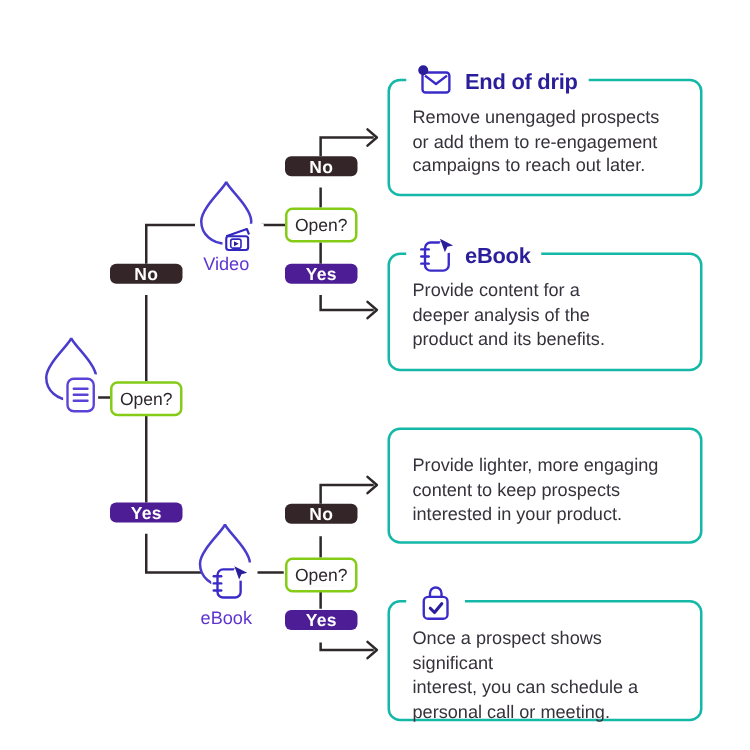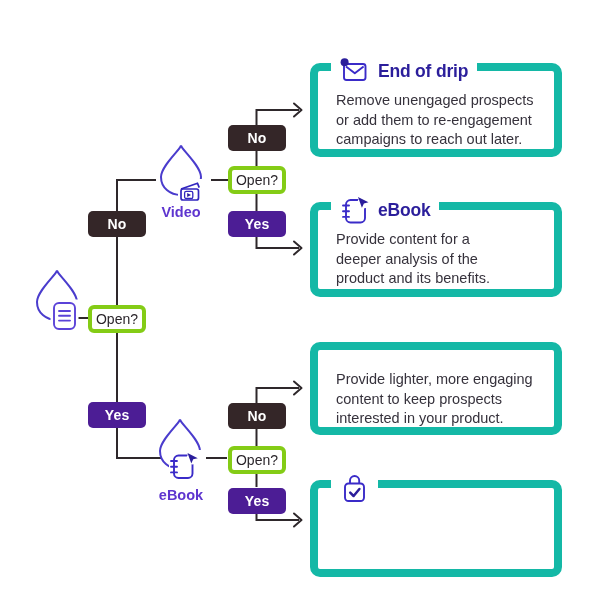--- a/index.html
+++ b/index.html
@@ -5,41 +5,41 @@
   html,body{margin:0;padding:0;background:#fff;}
   .stage{
     position:relative;width:600px;height:600px;background:#ffffff;
     font-family:"Liberation Sans",sans-serif;overflow:hidden;
   }
   svg{display:block;}
   .lines{position:absolute;left:0;top:0;z-index:1;}
   .flow-icon{position:absolute;z-index:3;}
   
   .tag{
-    position:absolute;z-index:4;width:58px;height:26px;border-radius:5px;
+    position:absolute;z-index:4;width:58px;height:16px;border-radius:5px;
     display:flex;align-items:center;justify-content:center;
     color:#ffffff;font-size:14px;font-weight:700;letter-spacing:.2px;
   }
   .tag-no{background:#342628;}
   .tag-yes{background:#4c1d95;}
   .decision{
     position:absolute;z-index:4;width:58px;height:28px;box-sizing:border-box;
-    background:#ffffff;border:4px solid #84cc16;border-radius:6px;
+    background:#ffffff;border:2px solid #84cc16;border-radius:6px;
     display:flex;align-items:center;justify-content:center;
     color:#2b262b;font-size:14px;font-weight:500;
   }
   .flow-label{
     position:absolute;z-index:4;color:#5e35cf;font-size:14.5px;
-    font-weight:700;line-height:1.28;
+    font-weight:400;line-height:1.28;
   }
   .flow-label.center{text-align:center;}
   
   .card{
     position:absolute;left:310px;width:252px;box-sizing:border-box;z-index:2;
-    border:8px solid #14b8a6;border-radius:10px;background:#fff;
+    border:2px solid #14b8a6;border-radius:10px;background:#fff;
   }
   .legend{
     position:absolute;top:-16px;left:13px;height:32px;
     background:#ffffff;display:flex;align-items:center;gap:9px;padding:0 9px;
   }
   .card-title{
     color:#2b1e9b;font-size:17.5px;font-weight:700;letter-spacing:-.2px;
     white-space:nowrap;
   }
   .card-body{
@@ -184,15 +184,18 @@
   </div>
 
   <div class="card c4">
     <div class="legend">
       <svg width="29" height="31" viewBox="0 0 29 31">
         <path d="M10 11 V7.6 a4.6 4.6 0 0 1 9.2 0 V11" fill="none" stroke="#3a2bc8" stroke-width="1.9"></path>
         <rect x="5" y="10.5" width="19" height="17.5" rx="3.5" fill="#ffffff" stroke="#3a2bc8" stroke-width="1.9"></rect>
         <path d="M10.2 19.6 l3.4 3.4 5.8-7" fill="none" stroke="#2b1e9b" stroke-width="2.5" stroke-linecap="round" stroke-linejoin="round"></path>
       </svg>
     </div>
+    <div class="card-body">Once a prospect shows significant
+interest, you can schedule a
+personal call or meeting.</div>
   </div>
 
 </div>
 
 </body></html>

